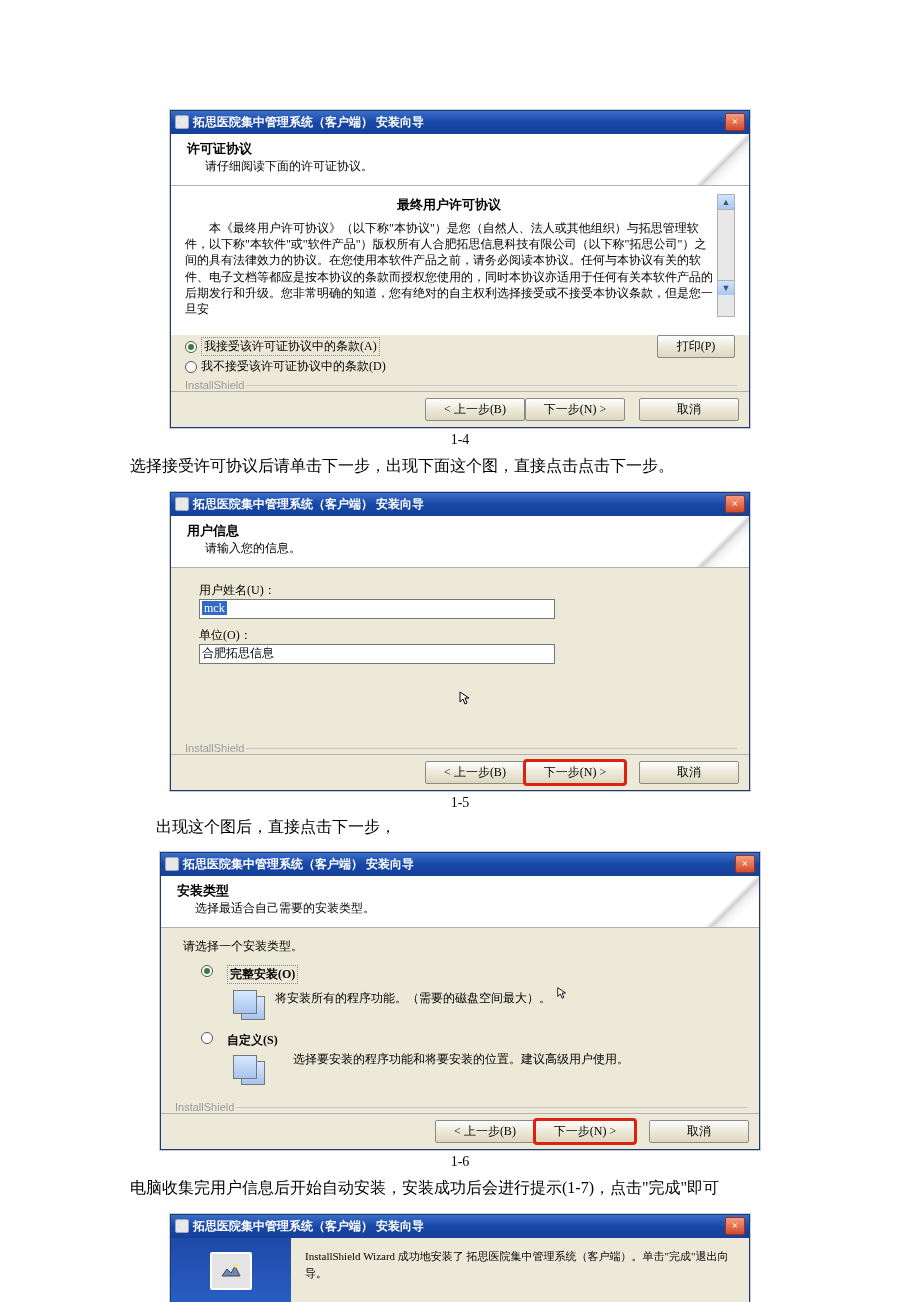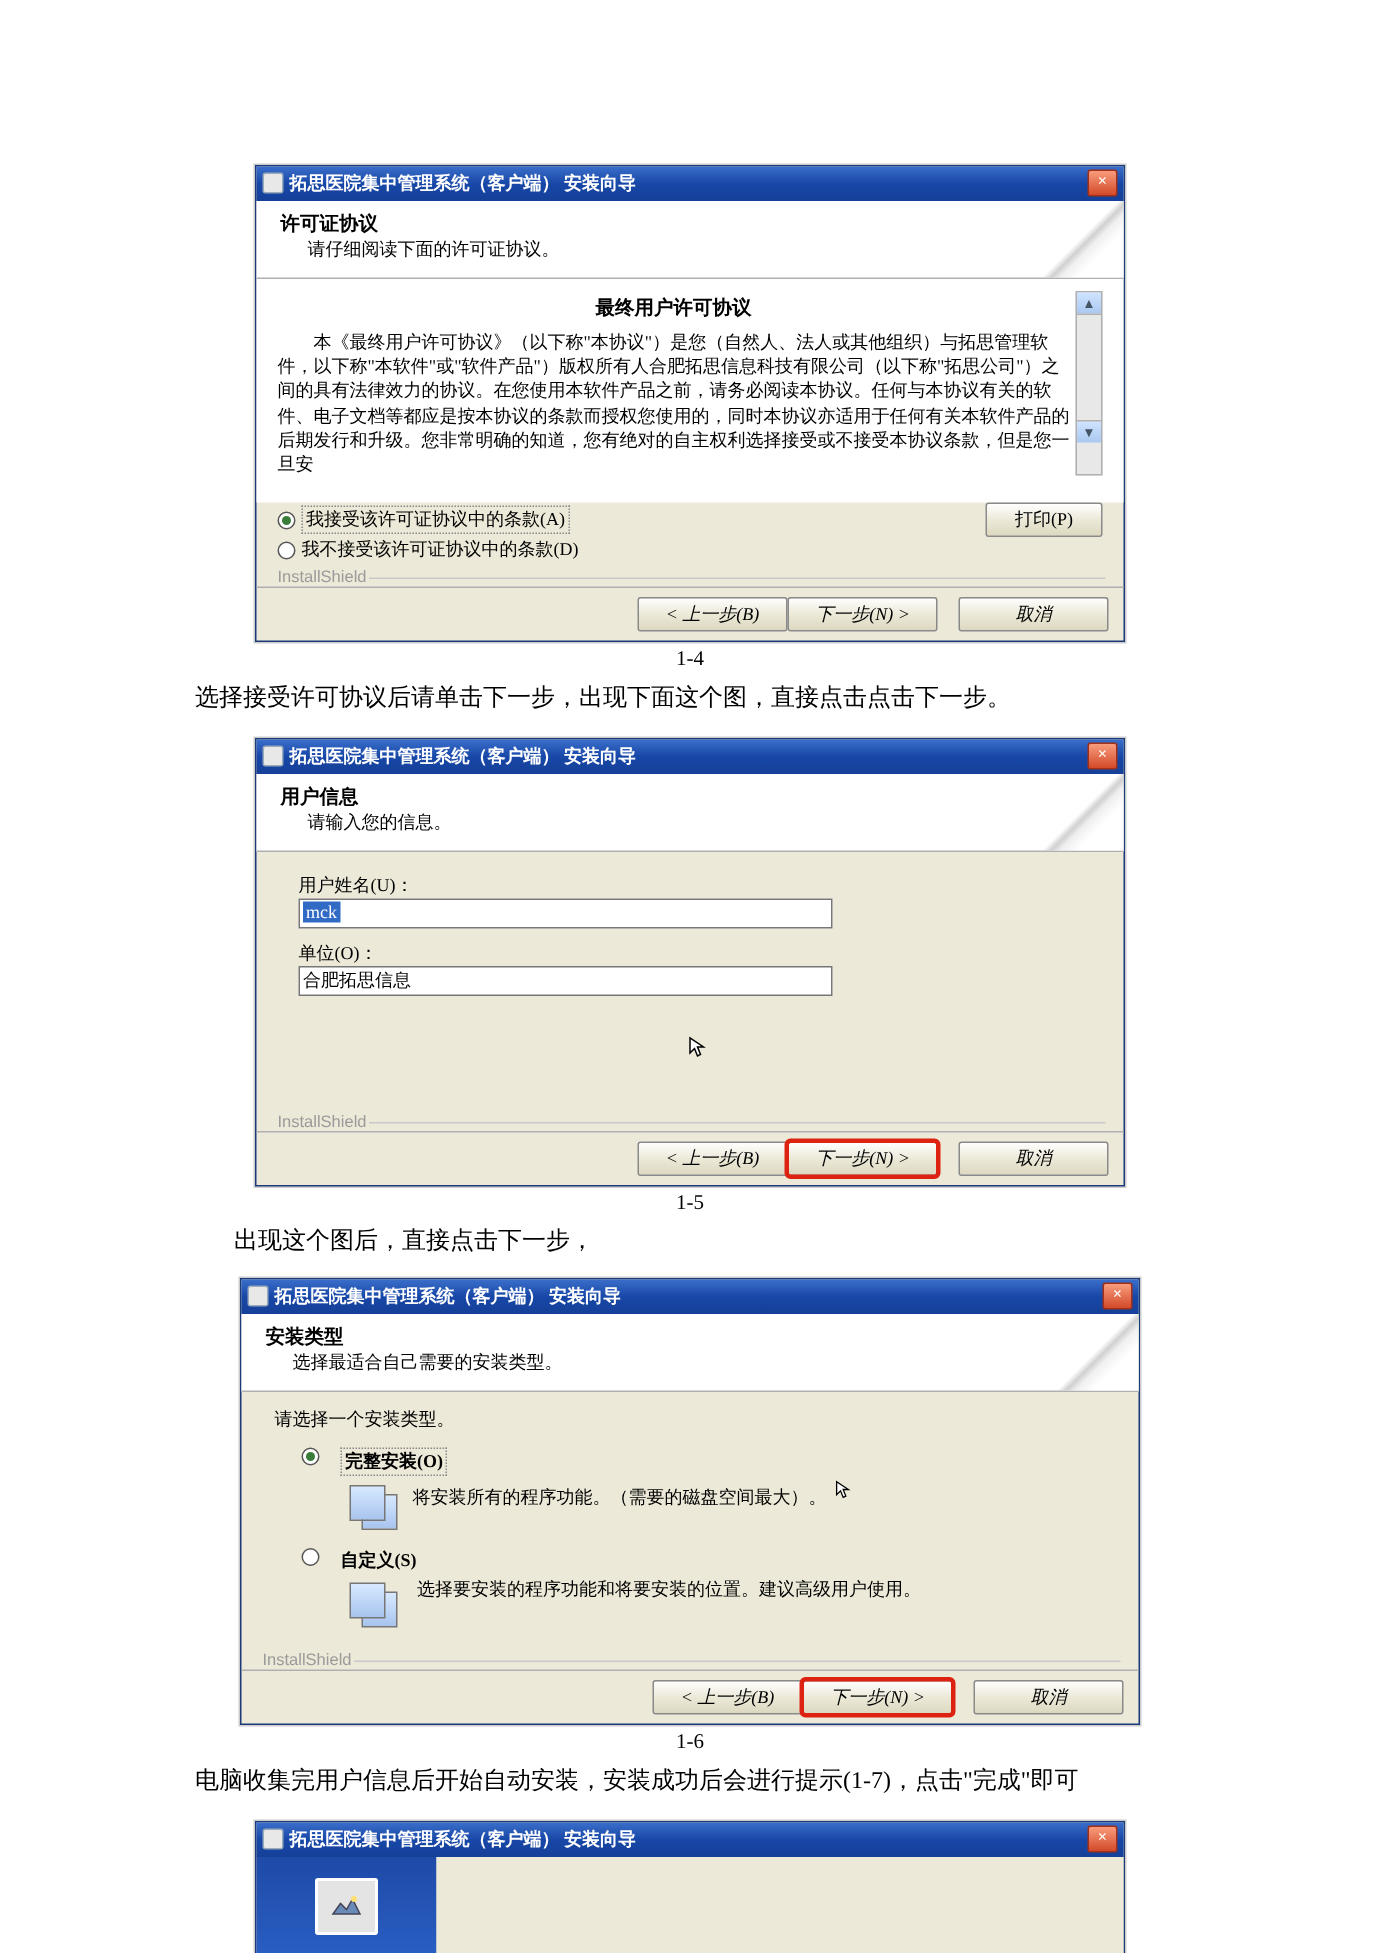--- a/index.html
+++ b/index.html
@@ -103,21 +103,20 @@
   .radio-dot.sel::after{
     content:""; position:absolute; inset:2px; border-radius:50%; background:#3a7c3a;
   }
   .dashbox { border: 1px dotted #888; padding: 0 2px; display:inline-block; }
   .footer {
     border-top: 1px solid #b0b0b0;
     padding: 6px 10px;
     display: flex;
     align-items: center;
     gap: 0;
-    font-style: italic;
   }
   .ishield {
     color: #9a9a9a;
     font-family: Arial, sans-serif;
     font-size: 11px;
     padding-left: 4px;
   }
   .divline {
     flex: 1;
     border-top: 1px solid #c8c8c8;
@@ -318,21 +317,21 @@
                 </span>
               </span>
             </div>
           </div>
         </div>
 
         <div class="optrow">
           <span class="radio-dot"></span>
           <div style="flex:1;">
             <div style="font-weight:bold;">自定义(S)</div>
-            <div style="display:flex; align-items:flex-start; gap:11px; margin-top:2px;">
+            <div style="display:flex; align-items:flex-start; gap:26px; margin-top:2px;">
               <span class="icon48">
                 <span class="box back"></span>
                   <span class="box front"></span>
               </span>
               <span class="optdesc">选择要安装的程序功能和将要安装的位置。建议高级用户使用。</span>
             </div>
           </div>
         </div>
       </div>
       <div style="display:flex; align-items:center; padding: 0 10px;">
@@ -363,20 +362,21 @@
       <div style="display:flex;">
         <div class="leftpanel">
           <div class="logo">
             <svg width="22" height="18" viewBox="0 0 22 18">
                 <path d="M2 14 L7 7 L11 11 L15 4 L20 14 Z" fill="#6a8ab8" stroke="#445"></path>
                 <circle cx="16" cy="4" r="2" fill="#ffe070"></circle>
               </svg>
           </div>
         </div>
         <div class="done-right">
+          <div class="msg">InstallShield Wizard 成功地安装了 拓思医院集中管理系统（客户端）。单击"完成"退出向导。</div>
 
         </div>
       </div>
 
     </div>
   </div>
 
 </div>
 
 </body></html>

